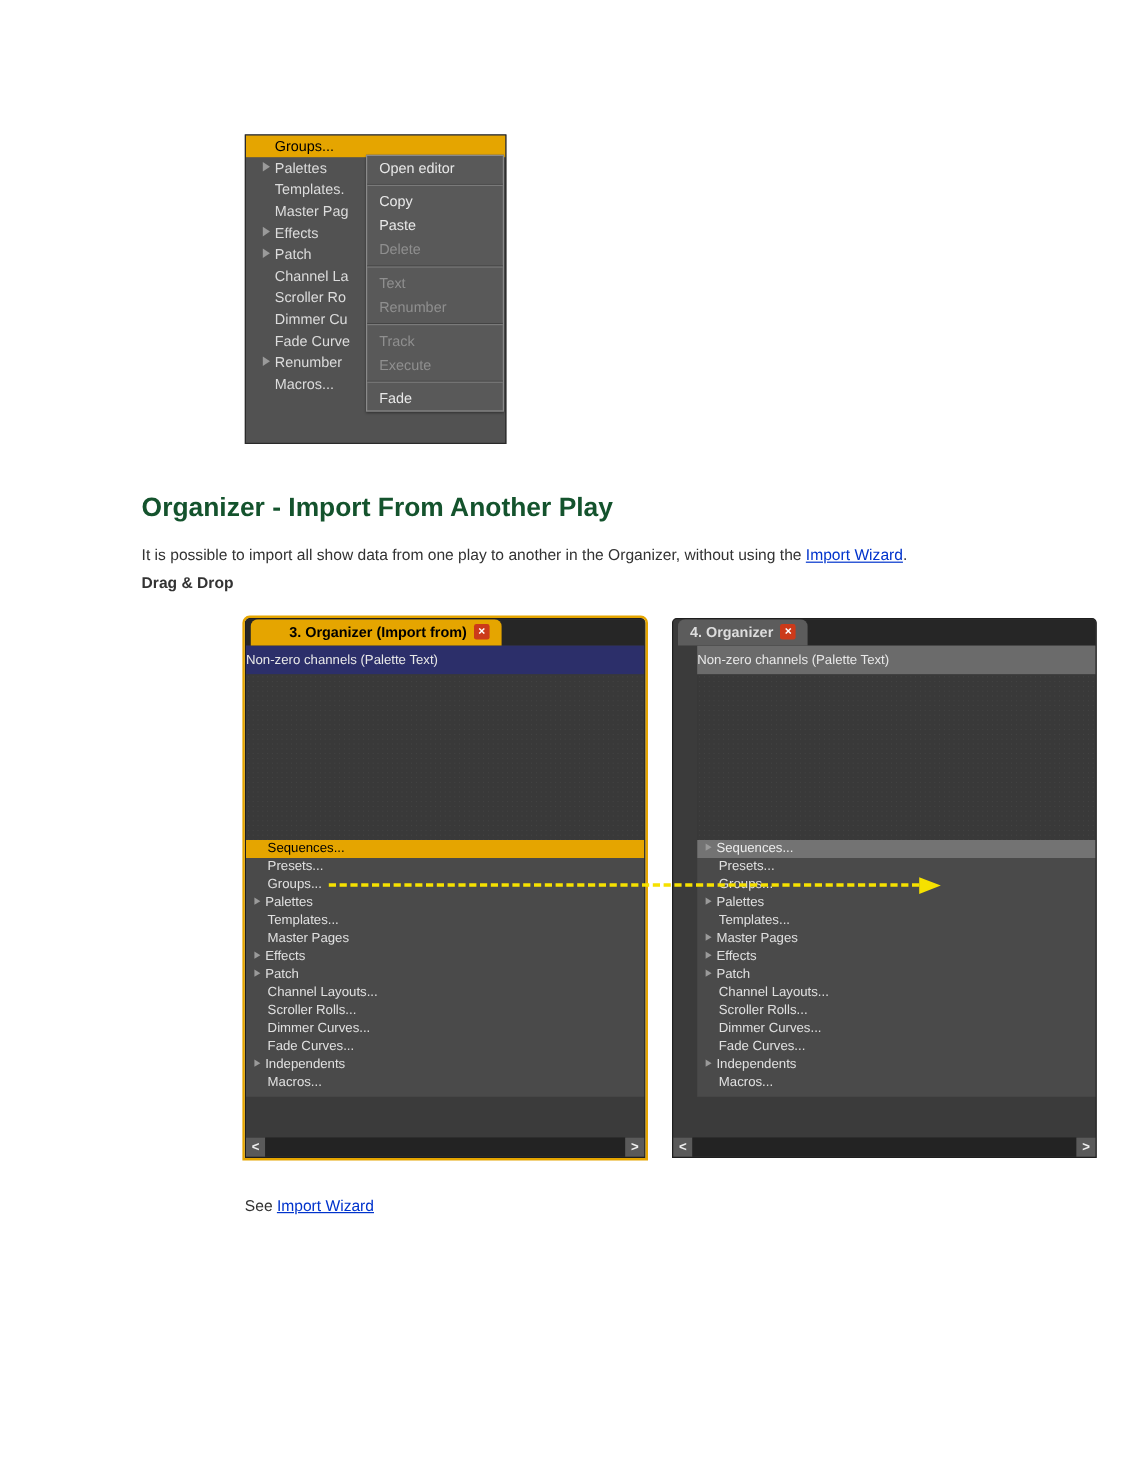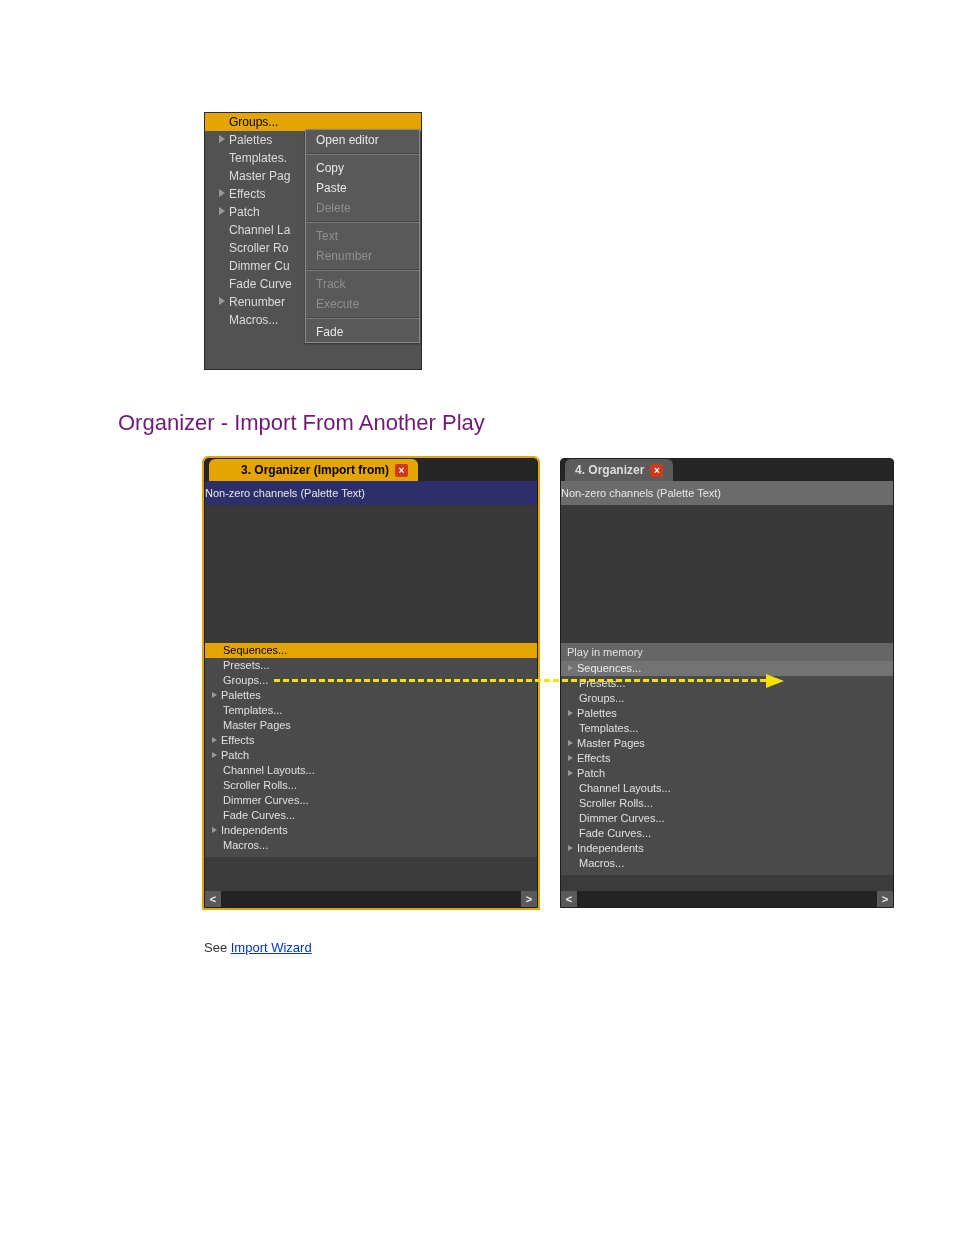--- a/index.html
+++ b/index.html
@@ -71,21 +71,21 @@
   .ctxmenu .mi.dis { color: #8f8f8f; }
   .ctxmenu .sep {
     height: 1px;
     background: #7a7a7a;
     margin: 3px 0;
     border-top: 1px solid #444;
   }
 
   
   .para-link1 { margin: 30px 0 0 204px; }
-  .para-h1    { margin: 40px 0 15px 118px; font-size: 22px; font-weight: normal; color:#701a75; }
+  .para-h1    { margin: 40px 0 15px 118px; font-size: 22px; font-weight: bold; color:#14532d; }
   .para-body  { margin: 18px 0 0 118px; max-width: 772px; line-height: 1.35; }
   .para-label { margin: 6px 0 0 118px; font-weight: bold; }
   .para-link2 { margin: 30px 0 0 204px; }
   .para-body2 { margin: 40px 0 0 118px; max-width: 772px; line-height: 1.35; }
 
   
   .shot2wrap {
     margin: 22px 0 0 204px;
     position: relative;
     width: 692px;
@@ -95,21 +95,21 @@
     position: absolute;
     top: 0;
     width: 332px;
     height: 448px;
     background: #3b3b3b;
     border: 1px solid #1e1e1e;
     border-radius: 4px 4px 0 0;
     overflow: hidden;
   }
   .panel.left  { left: 0;   outline: 2px solid #e5a500; border-radius: 4px 4px 0 0; }
-  .panel.right { left: 356px; }
+  .panel.right { left: 356px; padding-left: 20px; }
   .tab {
     position: absolute;
     top: 0; left: 4px;
     padding: 4px 10px 4px 10px;
     font-size: 12px;
     border-radius: 6px 6px 0 0;
     display: flex; align-items: center; gap: 6px;
   }
   .panel.left .tab  { background: #e5a500; color: #000; font-weight: bold; padding-left: 32px; }
   .panel.right .tab { background: #5c5c5c; color: #ddd; font-weight: bold; }
@@ -243,20 +243,25 @@
         <div class="mi dis">Track</div>
         <div class="mi dis">Execute</div>
         <div class="sep"></div>
         <div class="mi">Fade</div>
       </div>
   </div>
 
 
   <div class="para-h1">Organizer - Import From Another Play</div>
 
+  <div class="para-body">
+    <span>It is possible to import all show data from one play to another in the Organizer, without using the</span>
+    <a href="#">Import Wizard</a><span>.</span>
+  </div>
+  <div class="para-label">Drag &amp; Drop</div>
 
   <div class="shot2wrap">
 
     <div class="panel left">
       <div class="tabstrip">
         <div class="tab">
           <span>3. Organizer (Import from)</span>
           <span class="close-x">×</span>
         </div>
       </div>
@@ -288,21 +293,20 @@
 
     <div class="panel right">
       <div class="tabstrip">
         <div class="tab">
           <span>4. Organizer</span>
           <span class="close-x">×</span>
         </div>
       </div>
       <div class="hdr">Non-zero channels (Palette Text)</div>
       <div class="preview"></div>
-      <div class="subhdr">Play in memory</div>
       <div class="treelist" id="right-tree">
           <div class="row sel-grey"><span class="tw"></span><span>Sequences...</span></div>
           <div class="row"><span>Presets...</span></div>
           <div class="row"><span>Groups...</span></div>
           <div class="row"><span class="tw"></span><span>Palettes</span></div>
           <div class="row"><span>Templates...</span></div>
           <div class="row"><span class="tw"></span><span>Master Pages</span></div>
           <div class="row"><span class="tw"></span><span>Effects</span></div>
           <div class="row"><span class="tw"></span><span>Patch</span></div>
           <div class="row"><span>Channel Layouts...</span></div>

